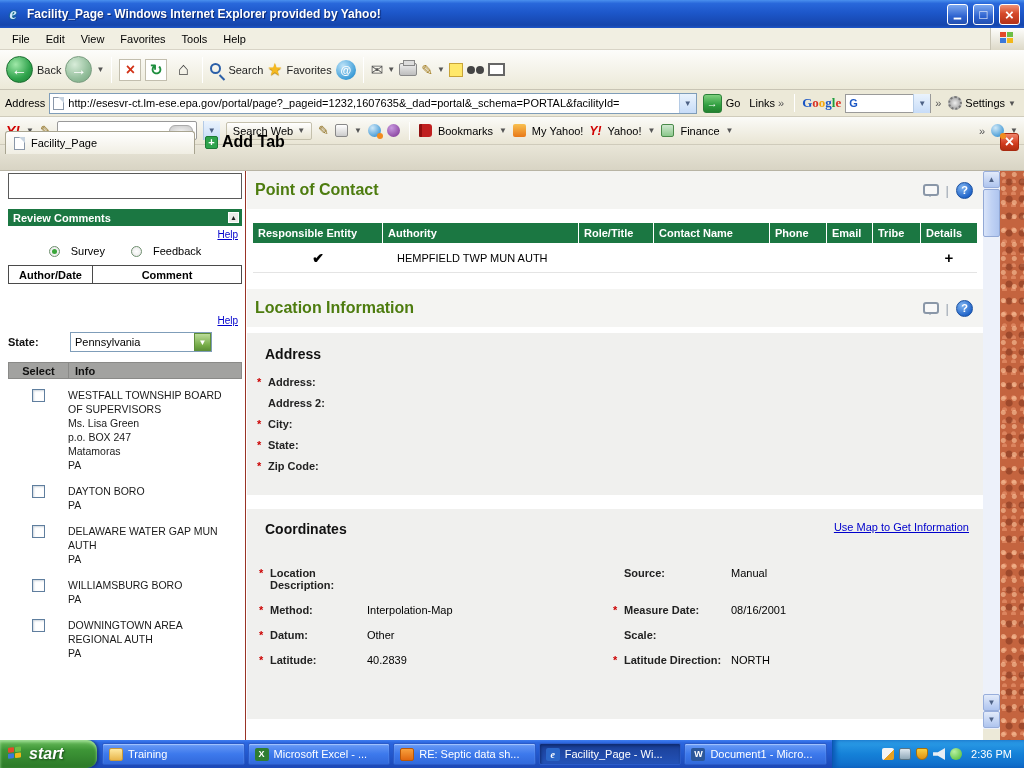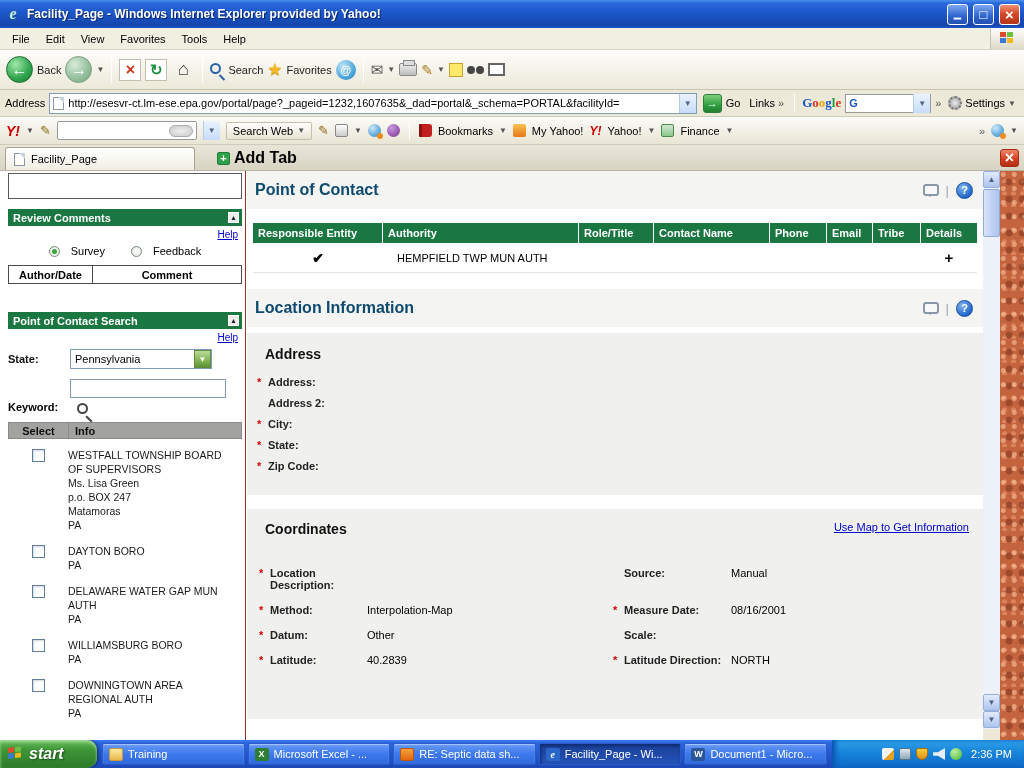--- a/index.html
+++ b/index.html
@@ -87,21 +87,21 @@
   .mi-window { background:linear-gradient(#FFF,#CCC); border:1px solid #888; }
   .mi-globe { border-radius:50%; background:radial-gradient(circle at 35% 30%,#CFE8F8,#4FA0D8 70%,#2A6EA8); position:relative; }
   .mi-globe::after { content:""; position:absolute; right:-2px; bottom:-2px; width:6px; height:6px; border-radius:50%; background:#F28C1E; }
   .mi-purple { border-radius:50%; background:radial-gradient(circle at 35% 30%,#C89AE0,#7A2E8E); }
   .mi-book { background:#C02020; border-radius:1px 3px 3px 1px; border-left:3px solid #901010; }
   .mi-my { background:linear-gradient(#F8C050,#E87818); }
   .mi-chart { background:linear-gradient(#CFE8CF,#8CC88C); border:1px solid #4A8A4A; }
   .y-small { color:#D00000; font-weight:bold; font-style:italic; font-size:12px; }
 
   
-  .tabbar { height:26px; flex:none; background:linear-gradient(#E9E6D8,#D8D4C4); border-bottom:1px solid #B8B4A4; display:flex; align-items:flex-end; padding:2px 5px 0; gap:18px; }
+  .tabbar { height:26px; flex:none; background:linear-gradient(#E9E6D8,#D8D4C4); border-bottom:1px solid #B8B4A4; display:flex; align-items:flex-end; padding:2px 5px 16px; gap:6px; }
   .tab { height:23px; width:190px; background:linear-gradient(#FFFFFF,#F0EEE3); border:1px solid #A8A490; border-bottom:none; border-radius:3px 3px 0 0; display:flex; align-items:center; gap:6px; padding:0 8px; font-size:11px; }
   .addtab { height:20px; display:flex; align-items:center; gap:4px; padding:0 8px 0 4px; margin-bottom:2px; font-size:16px; font-weight:bold; }
   .plus-ico { width:13px; height:13px; background:#2FA34C; border:1px solid #1E7A36; color:#fff; font-size:11px; font-weight:bold; display:flex; align-items:center; justify-content:center; border-radius:2px; }
   .plus-ico::before { content:"+"; }
   .tab-close { margin-left:auto; width:19px; height:18px; margin-bottom:3px; background:linear-gradient(#F0846A,#D23C1E 60%,#B02E12); border:1px solid #A82A10; border-radius:3px; color:#fff; display:flex; align-items:center; justify-content:center; font-weight:bold; }
   .tab-close::before { content:"×"; }
 
   
   .content { flex:1; position:relative; background:#fff; overflow:hidden; }
 
@@ -135,21 +135,21 @@
   .si-sel { width:60px; display:flex; align-items:center; justify-content:center; border-right:1px solid #8A8A88; }
   .si-info { flex:1; display:flex; align-items:center; padding-left:6px; }
   .sb-item { display:flex; padding:9px 0 3px; }
   .cb-col { width:60px; display:flex; justify-content:center; flex:none; }
   .checkbox { width:13px; height:13px; border:1px solid #5F7E9E; background:#fff; box-shadow:inset 1px 1px 2px #CCD4DC; margin-top:1px; }
   .item-info { flex:1; font-size:10.5px; line-height:14px; color:#1A1A1A; white-space:pre-line; }
 
   
   .main { position:absolute; left:247px; top:0; bottom:0; width:736px; background:#fff; overflow:hidden; }
   .panel-head { height:38px; background:#F4F4F2; display:flex; align-items:center; justify-content:space-between; padding:0 10px 0 8px; }
-  .ph-title { font-size:16px; font-weight:bold; color:#0c4a6e; }
+  .ph-title { font-size:16px; font-weight:bold; color:#4d7c0f; }
   .ph-icons { display:flex; align-items:center; gap:7px; }
   .bubble { width:16px; height:12px; border:2px solid #8A97A8; border-radius:3px; background:#F8F8F8; position:relative; }
   .bubble::after { content:""; position:absolute; left:2px; bottom:-6px; border:3px solid transparent; border-top-color:#8A97A8; }
   .pipe { color:#9AA4B0; font-size:13px; } .pipe::before { content:"|"; }
   .qmark { width:17px; height:17px; border-radius:50%; background:radial-gradient(circle at 35% 30%,#7FB4F0,#1E62C8 75%); border:1px solid #1A50A0; color:#fff; font-size:11px; font-weight:bold; display:flex; align-items:center; justify-content:center; }
   .poc-table { margin:14px 6px 0; }
   .poc-head { display:flex; height:20px; background:#1B7742; color:#fff; font-size:11px; font-weight:bold; }
   .hc { display:flex; align-items:center; padding-left:5px; border-right:1px solid #fff; overflow:hidden; white-space:nowrap; }
   .w0{width:130px;} .w1{width:196px;} .w2{width:75px;} .w3{width:116px;} .w4{width:57px;} .w5{width:46px;} .w6{width:48px;} .w7{width:56px;border-right:none;}
   .poc-row { display:flex; height:30px; background:#fff; font-size:11px; align-items:center; border-bottom:1px solid #E4E4E4; }
@@ -373,41 +373,30 @@
           <span>Feedback</span>
         </span>
       </div>
       <div class="sb-authbar">
         <span class="c-auth">Author/Date</span>
         <span class="c-comm">Comment</span>
       </div>
 
       <div class="sb-gap"></div>
 
-      <div class="sb-secbar">
-        <span>Point of Contact Search</span>
-        <span class="sb-collapse"></span>
-      </div>
       <a class="sb-help">Help</a>
 
       <div class="sb-row">
         <span class="sb-lab">State:</span>
         <span class="dropdown">
           <span>Pennsylvania</span>
           <span class="dd-btn"></span>
         </span>
       </div>
 
-      <div class="kw-wrap">
-        <span class="kw-lab">Keyword:</span>
-        <span class="kw-col">
-          <span class="kw-input"></span>
-          <span class="mag2"></span>
-        </span>
-      </div>
 
       <div class="sb-selinfo">
         <span class="si-sel">Select</span>
         <span class="si-info">Info</span>
       </div>
 
       <div>
         <div class="sb-item">
           <span class="cb-col">
               <span class="checkbox"></span>

